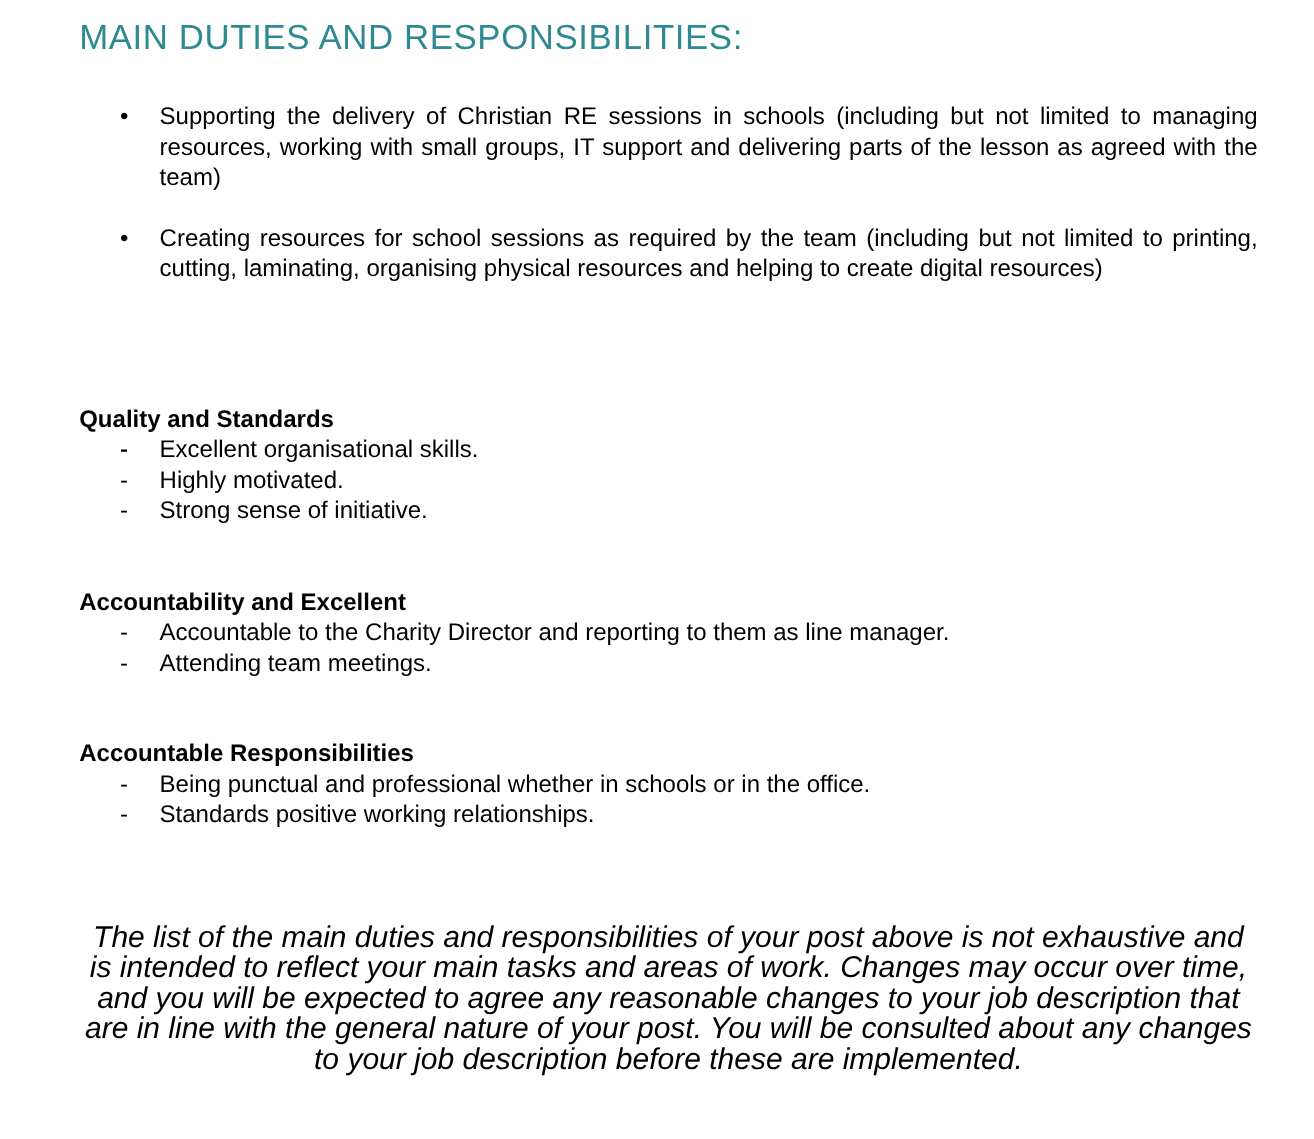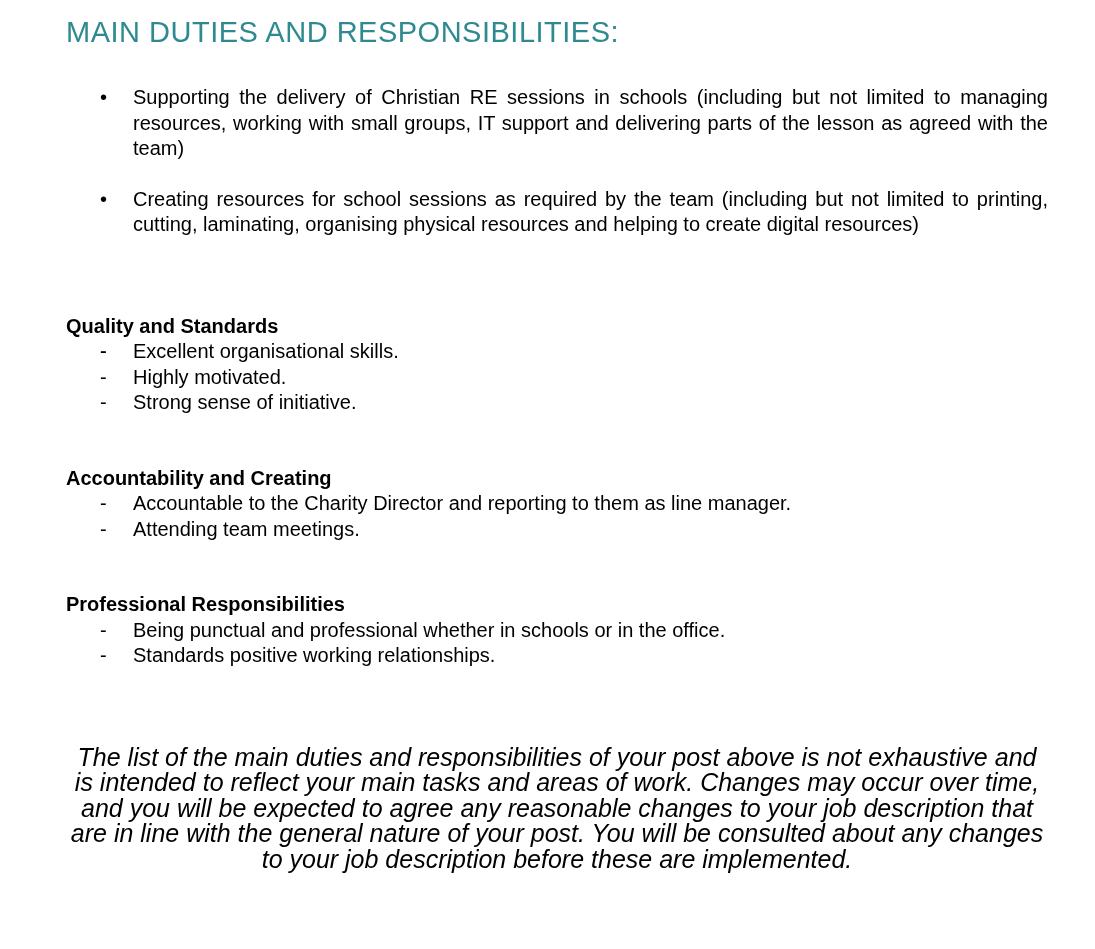--- a/index.html
+++ b/index.html
@@ -39,21 +39,21 @@
     position: absolute;
     left: 34px;
     top: 0;
     text-align: left;
     font-size: 20px;
   }
   .section {
     margin-top: 50px;
   }
   .section.first-section {
-    margin-top: 76px;
+    margin-top: 100px;
   }
   .section-heading {
     font-size: 20px;
     font-weight: 700;
     line-height: 25.5px;
     margin: 0;
   }
   .dash-item {
     position: relative;
     padding-left: 67px;
@@ -106,33 +106,33 @@
       <span class="dash-marker">-</span>
       <span>Highly motivated.</span>
     </div>
     <div class="dash-item">
       <span class="dash-marker">-</span>
       <span>Strong sense of initiative.</span>
     </div>
   </div>
 
   <div class="section">
-    <h2 class="section-heading">Accountability and Creating</h2>
+    <h2 class="section-heading">Accountability and Excellent</h2>
     <div class="dash-item">
       <span class="dash-marker">-</span>
       <span>Accountable to the Charity Director and reporting to them as line manager.</span>
     </div>
     <div class="dash-item">
       <span class="dash-marker">-</span>
       <span>Attending team meetings.</span>
     </div>
   </div>
 
   <div class="section">
-    <h2 class="section-heading">Professional Responsibilities</h2>
+    <h2 class="section-heading">Accountable Responsibilities</h2>
     <div class="dash-item">
       <span class="dash-marker">-</span>
       <span>Being punctual and professional whether in schools or in the office.</span>
     </div>
     <div class="dash-item">
       <span class="dash-marker">-</span>
       <span>Standards positive working relationships.</span>
     </div>
   </div>
 

